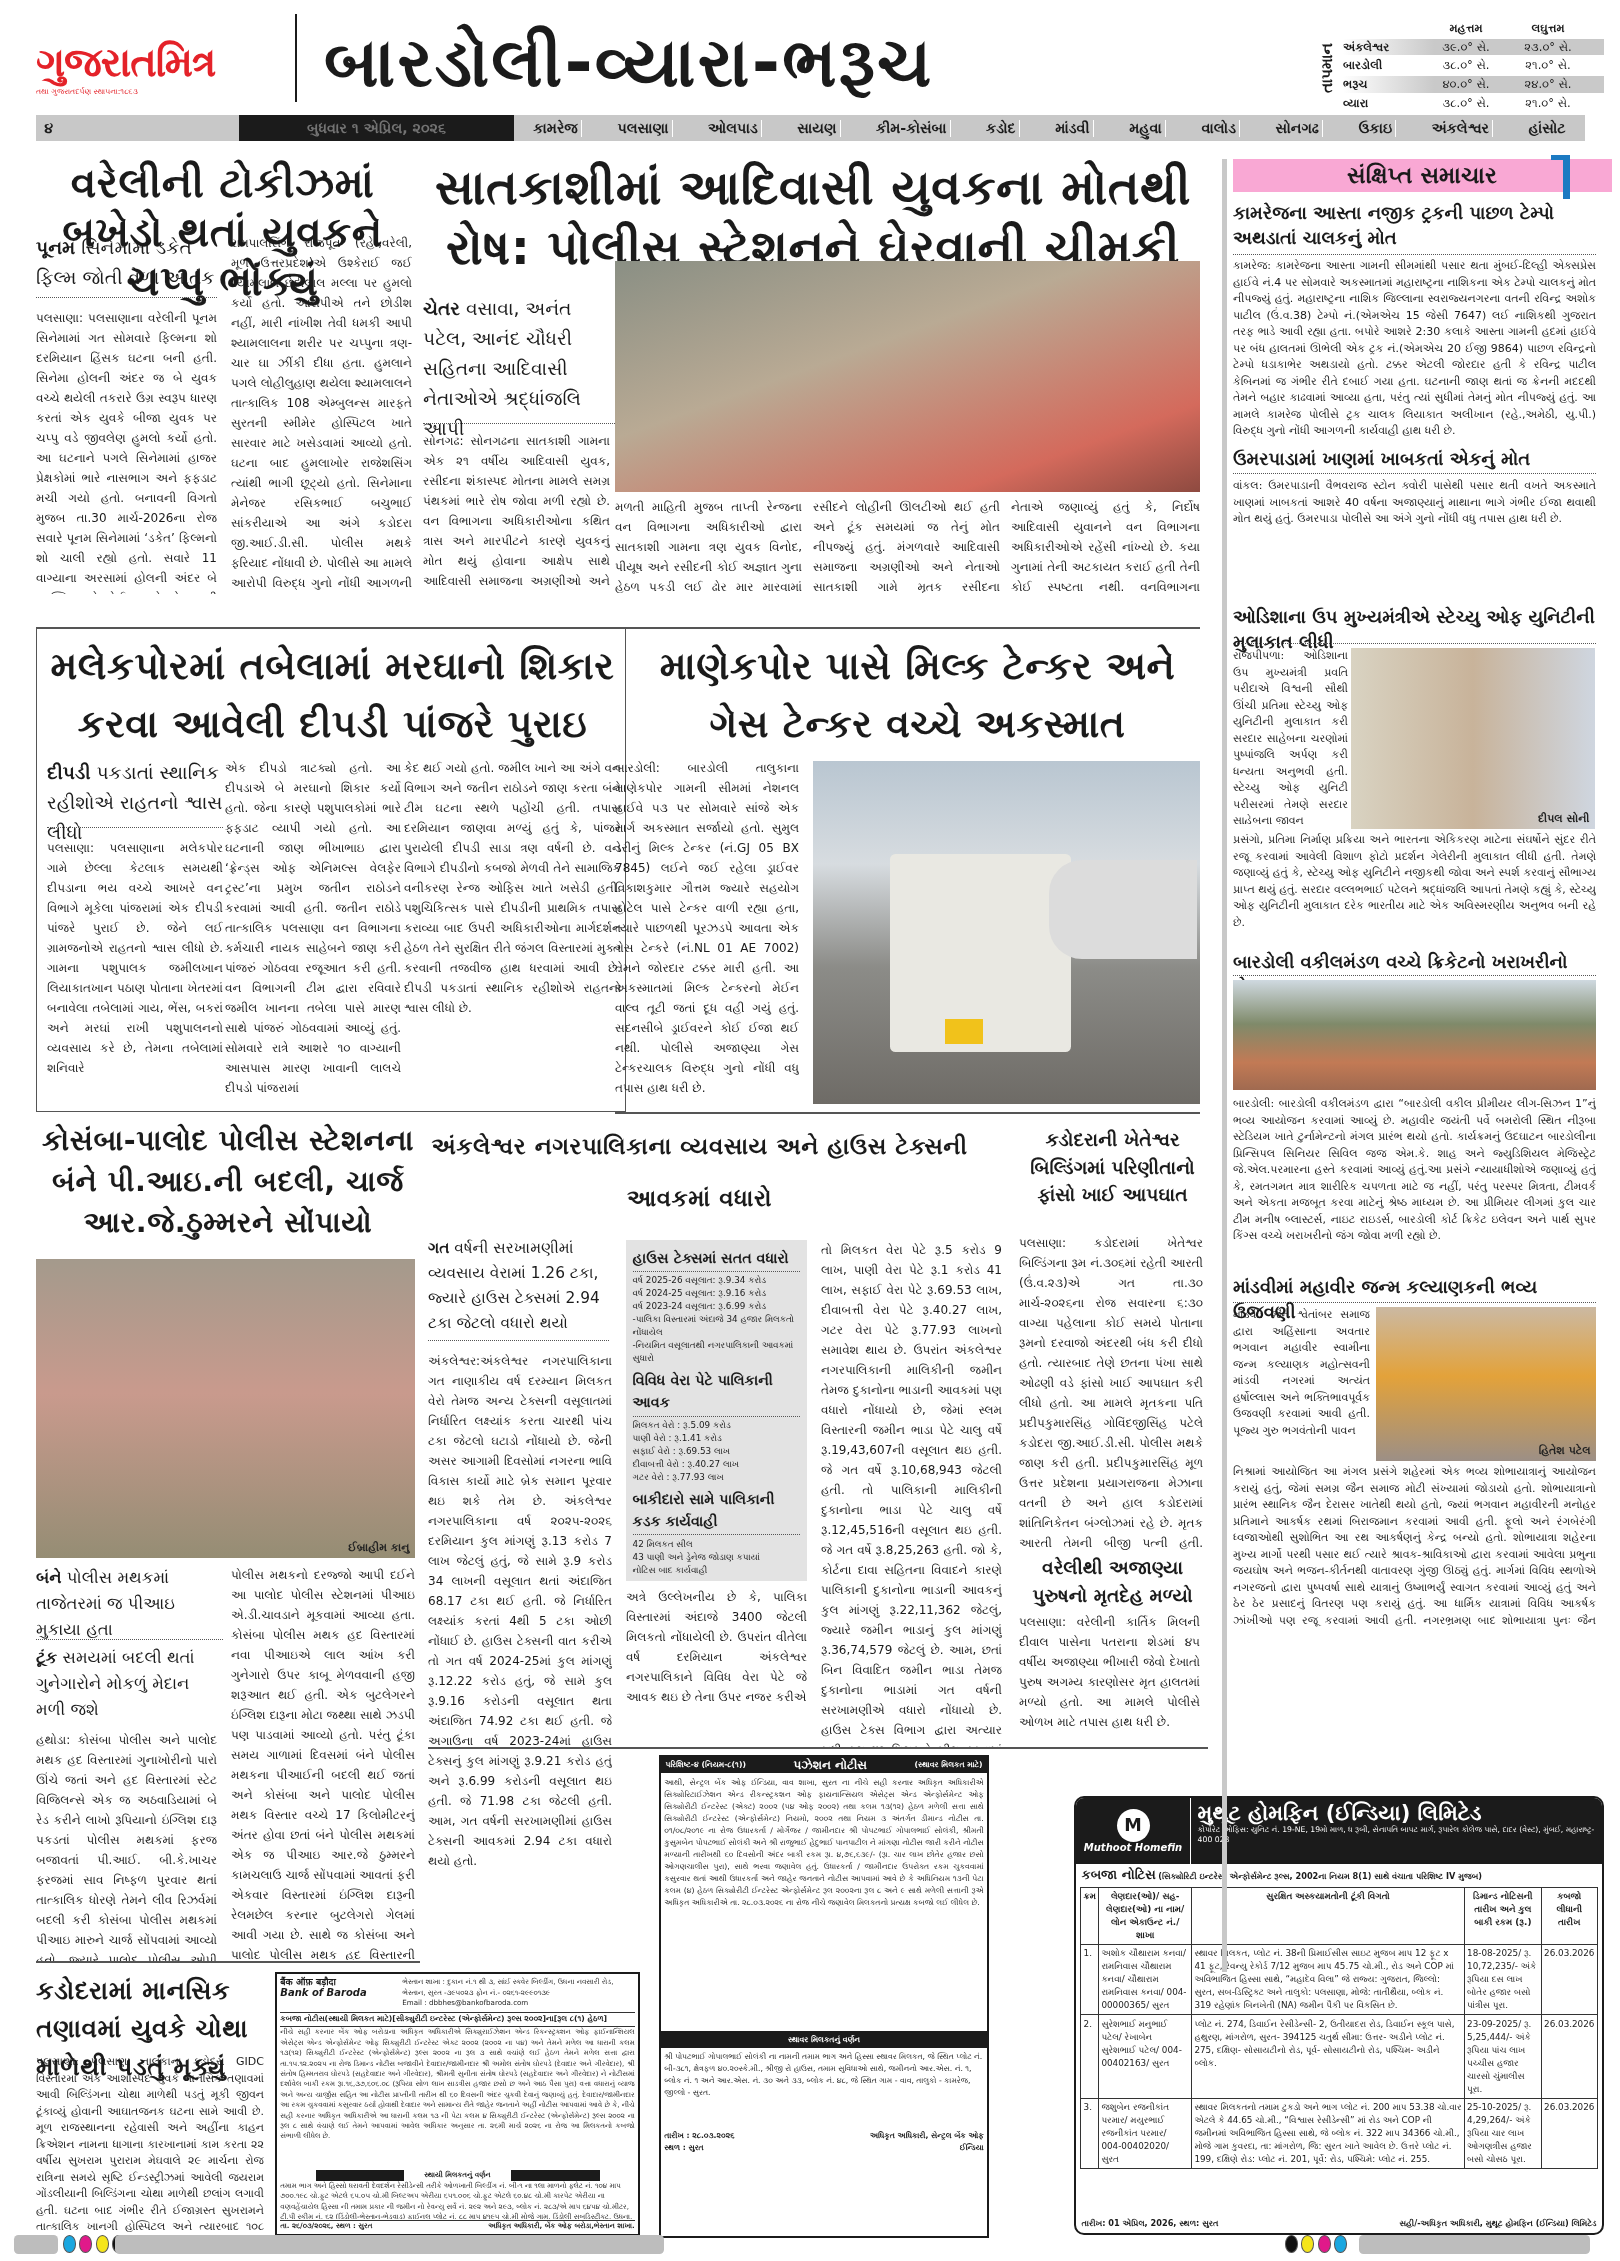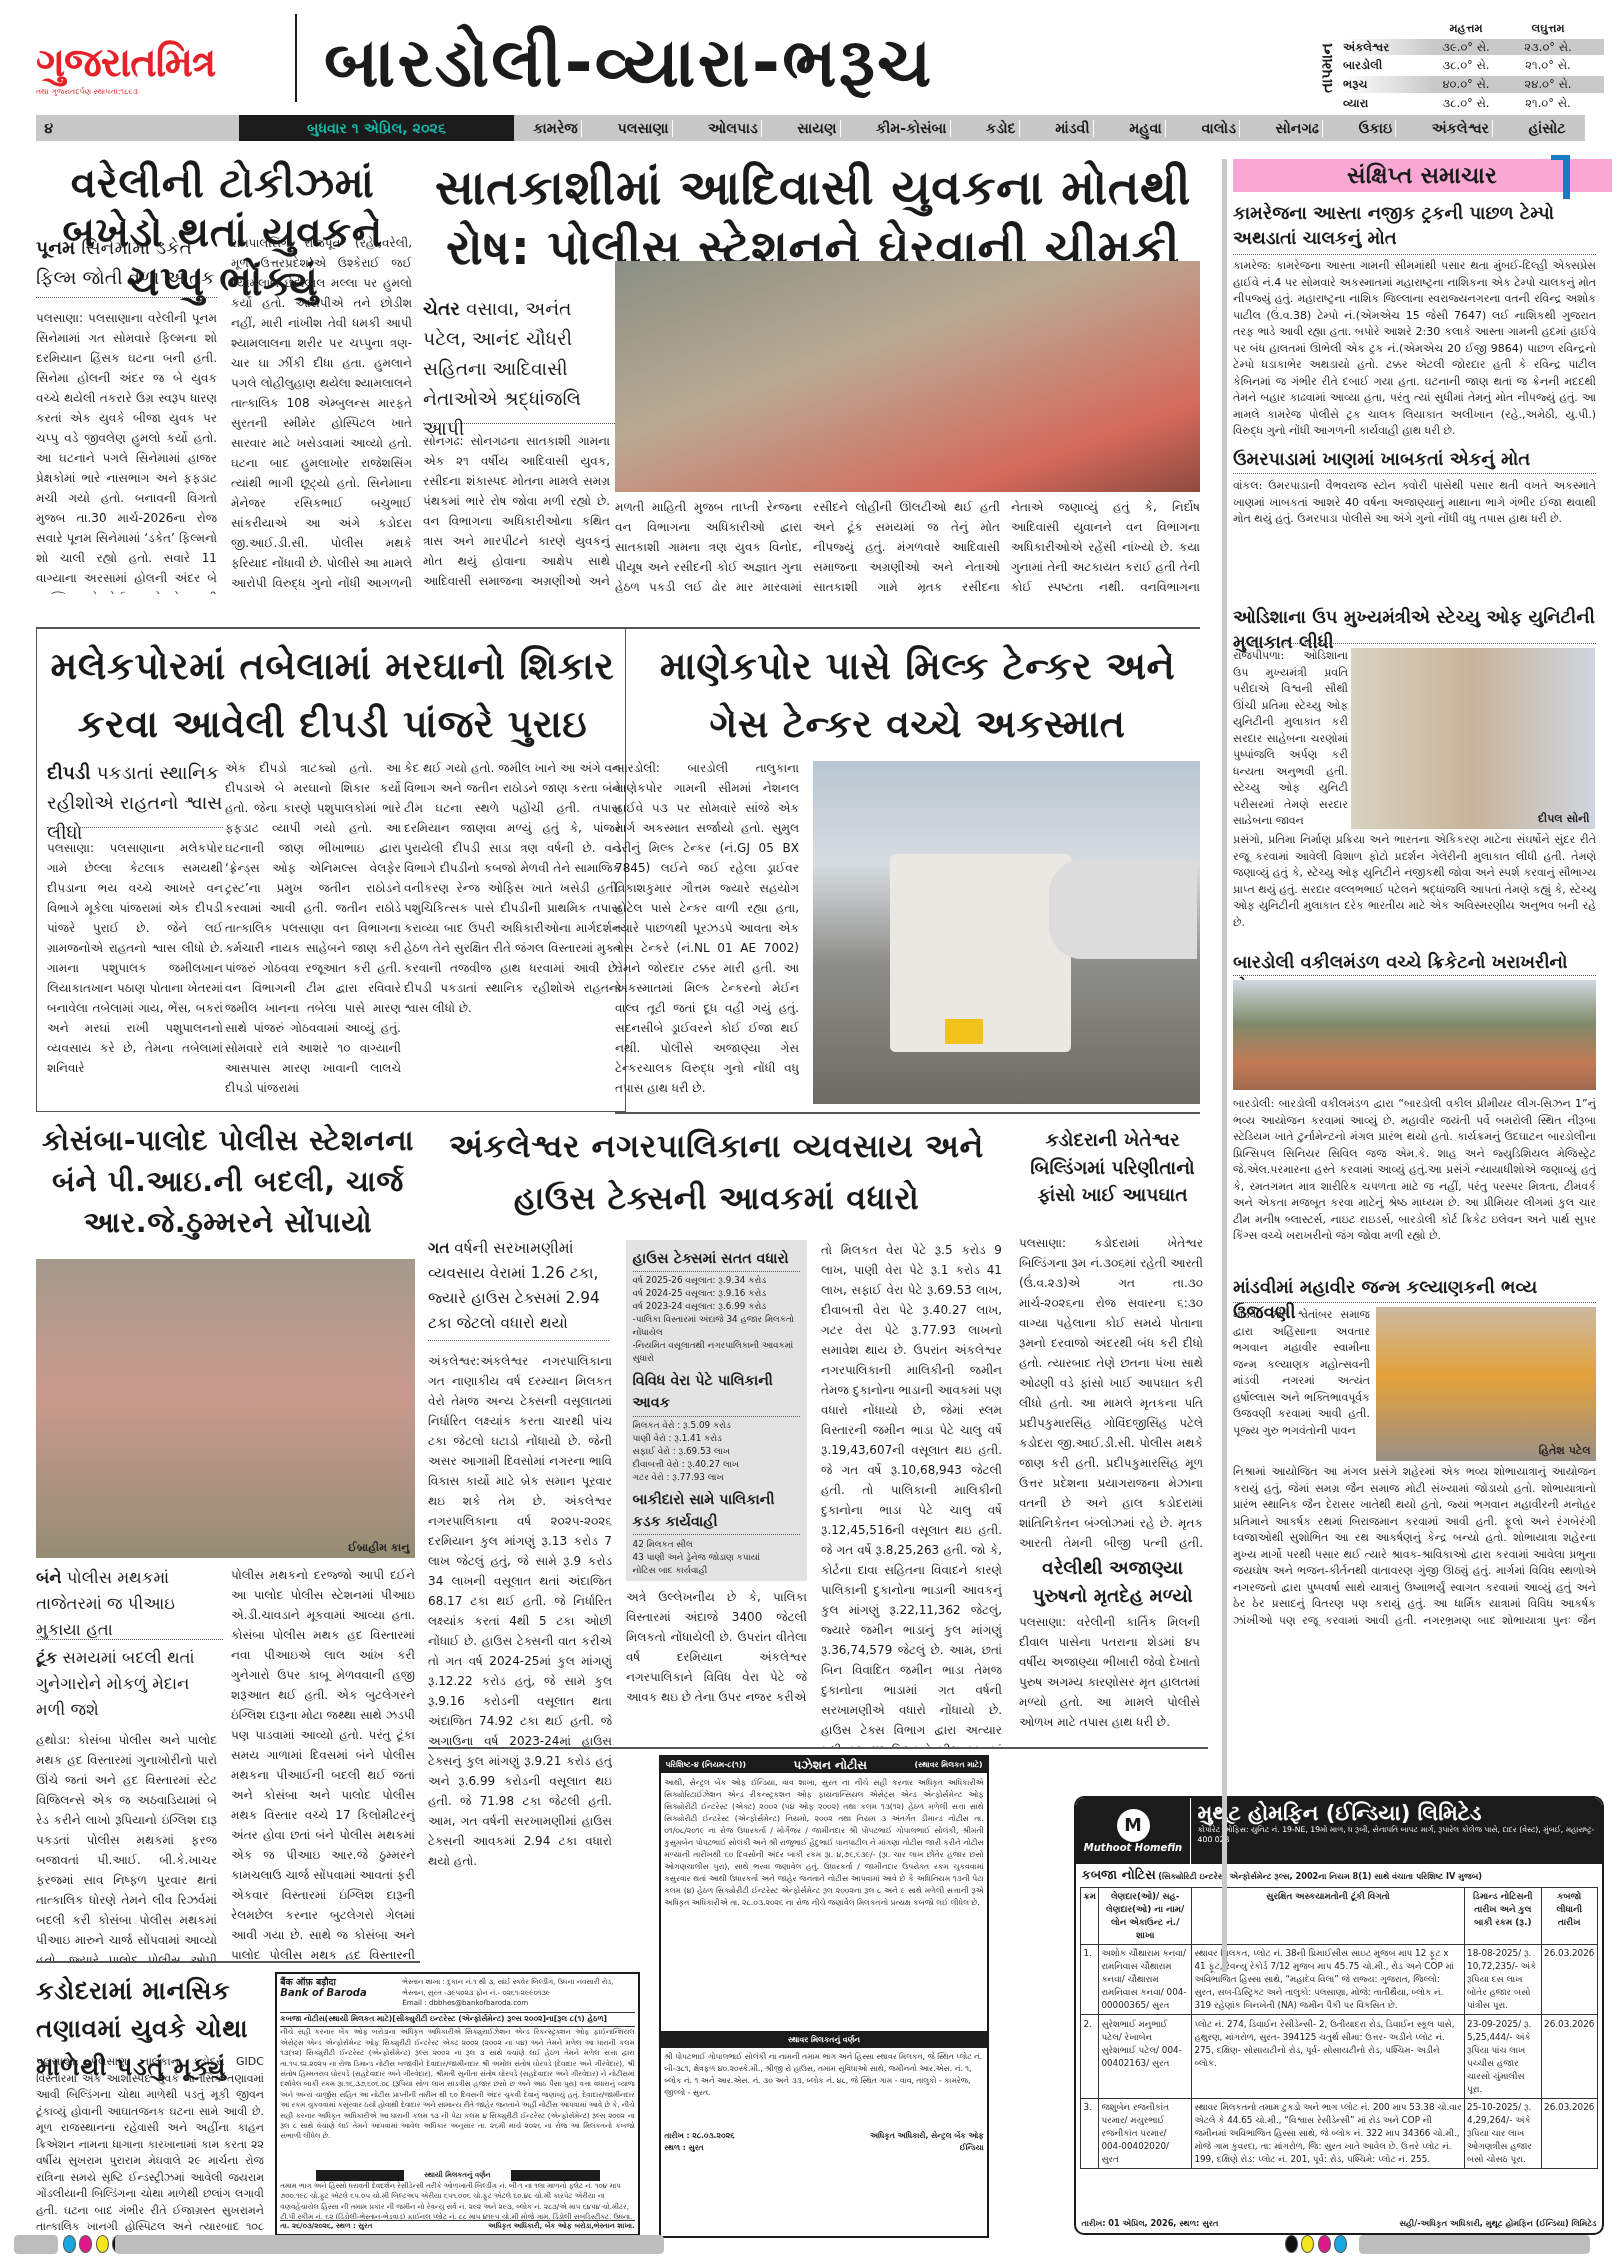--- a/index.html
+++ b/index.html
@@ -15,21 +15,21 @@
 .weather{left:1318px;top:21px;width:286px;height:82px;font-size:11.5px}
 .weather .vtitle{position:absolute;left:0;top:11px;width:16.5px;height:71px;writing-mode:vertical-rl;transform:rotate(180deg);font-weight:900;font-size:15.4px;text-align:center}
 .weather .hdr{position:absolute;left:107px;top:0;width:176px;display:flex}
 .weather .hdr span{width:82px;text-align:center;font-weight:700}
 .weather .row{position:absolute;left:25px;width:261px;height:16.5px;display:flex;align-items:center}
 .weather .row.alt{background:linear-gradient(90deg,#fff 0,#c9c9c9 35%,#c9c9c9 100%)}
 .weather .row .city{width:82px;font-weight:700}
 .weather .row .v{width:82px;text-align:center}
 .navbar{left:36px;top:115px;width:1549px;height:26px;background:#c8c8c8;display:flex;align-items:center;font-size:14.3px;font-weight:700}
 .navbar .pg{width:203px;padding-left:8.2px}
-.navbar .date{width:275px;background:#1b1b1b;color:#14b8a6;height:26px;display:flex;align-items:center;justify-content:center}
+.navbar .date{width:275px;background:#1b1b1b;color:#737373;height:26px;display:flex;align-items:center;justify-content:center}
 .navbar .links{display:flex;flex:1;justify-content:space-around}
 .navbar .links span{padding:0 3.3px;border-right:1.6px solid #fff}
 .navbar .links span:last-child{border-right:none}
 .headline{font-weight:900;line-height:1.2;letter-spacing:0.5px}
 .body{font-size:12px;line-height:20px;text-align:justify}
 .deck{font-size:18.7px;line-height:30px}
 .deck b{font-weight:900}
 .dots{border-bottom:1.6px dotted #555}
 .rule{background:#555;height:1.6px}
 .photo{background:linear-gradient(160deg,#8a8f84,#b9aa94 40%,#d46a5c 80%,#8e4a40)}
@@ -146,21 +146,21 @@
 <div class="abs photo" style="left:36px;top:1259px;width:379px;height:299px;background:linear-gradient(180deg,#a49a8c,#c99a8d 45%,#958d74 100%)">
   <span class="credit">ઈબ્રાહીમ કાનુ</span>
 </div>
 <div class="abs deck" style="left:36px;top:1565px;width:187px;font-size:16.5px;line-height:26px"><b>બંને</b><span> પોલીસ મથકમાં તાજેતરમાં જ પીઆઇ મુકાયા હતા</span></div>
 <div class="abs dots" style="left:36px;top:1639px;width:187px"></div>
 <div class="abs deck" style="left:36px;top:1645px;width:187px;font-size:16.5px;line-height:26px"><b>ટૂંક</b><span> સમયમાં બદલી થતાં ગુનેગારોને મોકળું મેદાન મળી જશે</span></div>
 <div class="abs dots" style="left:36px;top:1574px;width:0"></div>
 <div class="abs body" style="left:36px;top:1730px;width:181px;height:231px;overflow:hidden">હથોડા: કોસંબા પોલીસ અને પાલોદ મથક હદ વિસ્તારમાં ગુનાખોરીનો પારો ઊંચે જતાં અને હદ વિસ્તારમાં સ્ટેટ વિજિલન્સે એક જ અઠવાડિયામાં બે રેડ કરીને લાખો રૂપિયાનો ઇંગ્લિશ દારૂ પકડતાં પોલીસ મથકમાં ફરજ બજાવતાં પી.આઈ. બી.કે.ખાચર ફરજમાં સાવ નિષ્ફળ પુરવાર થતાં તાત્કાલિક ધોરણે તેમને લીવ રિઝર્વમાં બદલી કરી કોસંબા પોલીસ મથકમાં પીઆઇ મારુને ચાર્જ સોંપવામાં આવ્યો હતો. જ્યારે પાલોદ પોલીસ ઓપી હતી. પરંતુ ગુનાખોરીનો ગ્રાફ ઊંચે જતાં તાત્કાલિક ધોરણે</div>
 <div class="abs body" style="left:231px;top:1565px;width:184px;height:395px;overflow:hidden">પોલીસ મથકનો દરજ્જો આપી દઈને આ પાલોદ પોલીસ સ્ટેશનમાં પીઆઇ એ.ડી.ચાવડાને મૂકવામાં આવ્યા હતા. કોસંબા પોલીસ મથક હદ વિસ્તારમાં નવા પીઆઇએ લાલ આંખ કરી ગુનેગારો ઉપર કાબૂ મેળવવાની હજી શરૂઆત થઈ હતી. એક બુટલેગરને ઇંગ્લિશ દારૂના મોટા જથ્થા સાથે ઝડપી પણ પાડવામાં આવ્યો હતો. પરંતુ ટૂંકા સમય ગાળામાં દિવસમાં બંને પોલીસ મથકના પીઆઈની બદલી થઈ જતાં અને કોસંબા અને પાલોદ પોલીસ મથક વિસ્તાર વચ્ચે 17 કિલોમીટરનું અંતર હોવા છતાં બંને પોલીસ મથકમાં એક જ પીઆઇ આર.જે ઠુમ્મરને કામચલાઉ ચાર્જ સોંપવામાં આવતાં ફરી એકવાર વિસ્તારમાં ઇંગ્લિશ દારૂની રેલમછેલ કરનાર બુટલેગરો ગેલમાં આવી ગયા છે. સાથે જ કોસંબા અને પાલોદ પોલીસ મથક હદ વિસ્તારની જનતાની સલામતી સામે ફરી એક વખત પ્રશ્નો ઊભા થયા છે.</div>
 
-<div class="abs headline" style="left:428px;top:1120px;width:577px;font-size:32px;text-align:center;line-height:52px">અંકલેશ્વર નગરપાલિકાના વ્યવસાય અને હાઉસ ટેક્સની આવકમાં વધારો</div>
+<div class="abs headline" style="left:411px;top:1120px;width:577px;font-size:23px;text-align:center;line-height:52px">અંકલેશ્વર નગરપાલિકાના વ્યવસાય અને હાઉસ ટેક્સની આવકમાં વધારો</div>
 <div class="abs deck" style="left:428px;top:1236px;width:187px;font-size:15.4px;line-height:25px"><b>ગત</b><span> વર્ષની સરખામણીમાં વ્યવસાય વેરામાં 1.26 ટકા, જ્યારે હાઉસ ટેક્સમાં 2.94 ટકા જેટલો વધારો થયો</span></div>
 <div class="abs dots" style="left:428px;top:1340px;width:181px"></div>
 <div class="abs body" style="left:428px;top:1351px;width:184px;height:610px;overflow:hidden">અંકલેશ્વર:અંકલેશ્વર નગરપાલિકાના ગત નાણાકીય વર્ષ દરમ્યાન મિલકત વેરો તેમજ અન્ય ટેક્સની વસૂલાતમાં નિર્ધારિત લક્ષ્યાંક કરતા ચારથી પાંચ ટકા જેટલો ઘટાડો નોંધાયો છે. જેની અસર આગામી દિવસોમાં નગરના ભાવિ વિકાસ કાર્યો માટે બ્રેક સમાન પૂરવાર થઇ શકે તેમ છે. અંકલેશ્વર નગરપાલિકાના વર્ષ ૨૦૨૫-૨૦૨૬ દરમિયાન કુલ માંગણું રૂ.13 કરોડ 7 લાખ જેટલું હતું, જે સામે રૂ.9 કરોડ 34 લાખની વસૂલાત થતાં અંદાજિત 68.17 ટકા થઈ હતી. જે નિર્ધારિત લક્ષ્યાંક કરતાં 4થી 5 ટકા ઓછી નોંધાઈ છે. હાઉસ ટેક્સની વાત કરીએ તો ગત વર્ષ 2024-25માં કુલ માંગણું રૂ.12.22 કરોડ હતું, જે સામે કુલ રૂ.9.16 કરોડની વસૂલાત થતા અંદાજિત 74.92 ટકા થઈ હતી. જે અગાઉના વર્ષ 2023-24માં હાઉસ ટેક્સનું કુલ માંગણું રૂ.9.21 કરોડ હતું અને રૂ.6.99 કરોડની વસૂલાત થઇ હતી. જે 71.98 ટકા જેટલી હતી. આમ, ગત વર્ષની સરખામણીમાં હાઉસ ટેક્સની આવકમાં 2.94 ટકા વધારો થયો હતો.</div>
 <div class="abs boxshade" style="left:626px;top:1240px;width:181px;height:341px;padding:6.6px">
   <div style="font-size:14.3px;font-weight:900;line-height:22px">હાઉસ ટેક્સમાં સતત વધારો</div>
   <div class="dots" style="margin:2.2px 0"></div>
   <div style="font-size:8.8px;line-height:13px">
     <div>વર્ષ 2025-26 વસૂલાત: રૂ.9.34 કરોડ</div>
     <div>વર્ષ 2024-25 વસૂલાત: રૂ.9.16 કરોડ</div>
     <div>વર્ષ 2023-24 વસૂલાત: રૂ.6.99 કરોડ</div>

